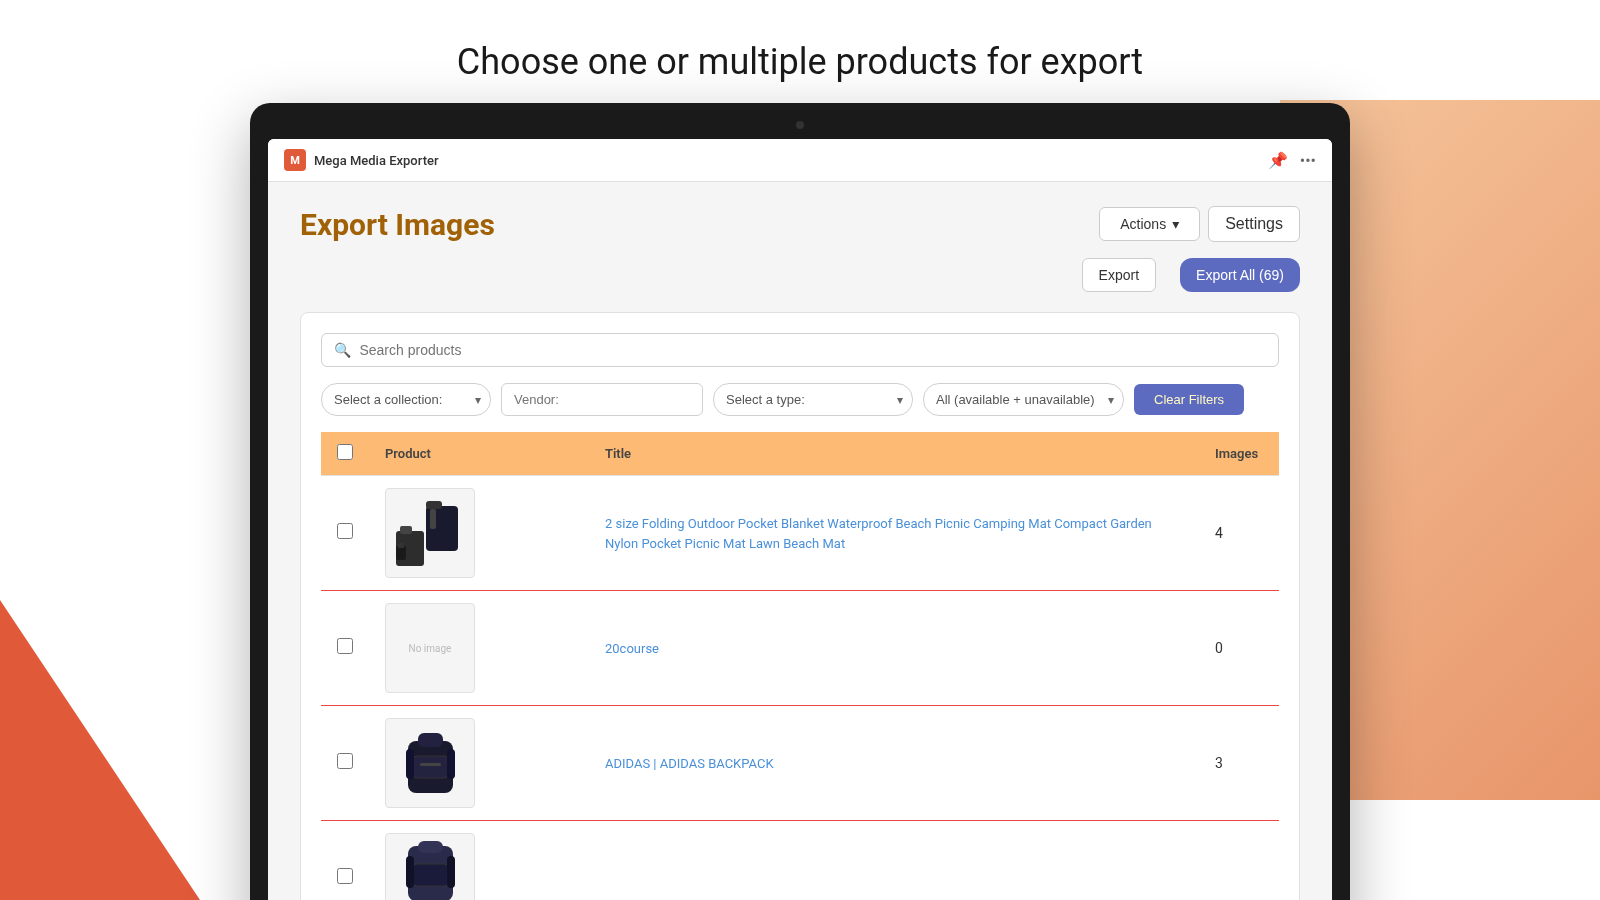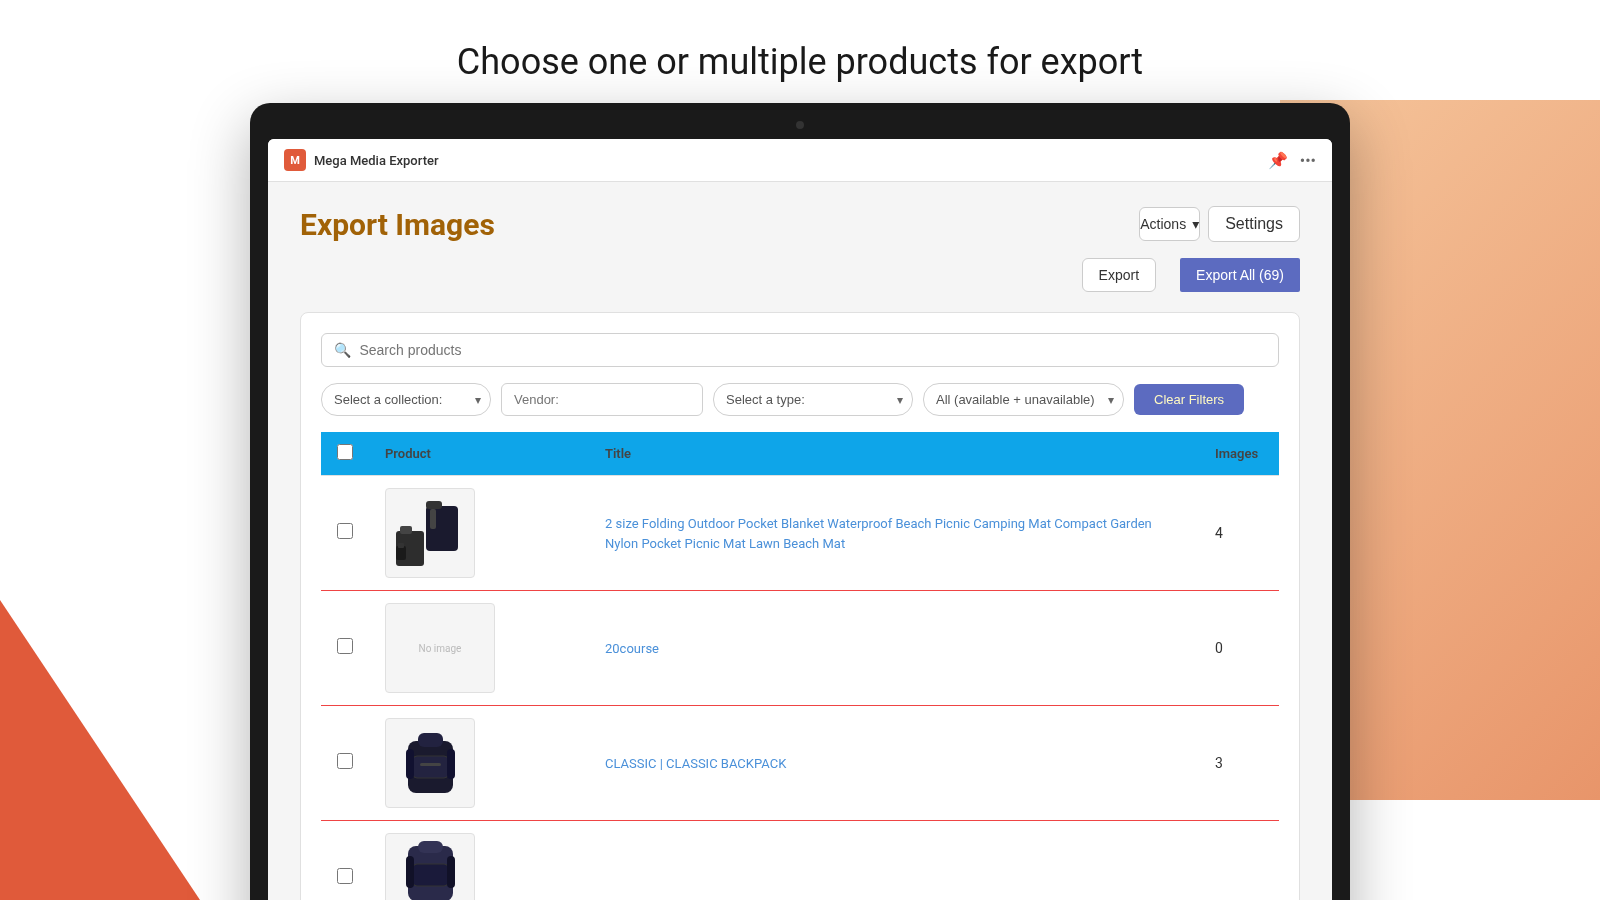--- a/index.html
+++ b/index.html
@@ -141,21 +141,21 @@
     .header-buttons {
       display: flex;
       align-items: center;
       gap: 8px;
     }
 
     .btn-actions {
       background: #ffffff;
       border: 1px solid #cccccc;
       border-radius: 6px;
-      padding: 8px 0;
+      padding: 8px 20px;
       font-size: 14px;
       color: #333;
       cursor: pointer;
       display: flex;
       align-items: center;
       gap: 6px;
     }
 
     .btn-settings {
       background: #ffffff;
@@ -181,21 +181,21 @@
       border-radius: 6px;
       padding: 8px 16px;
       font-size: 14px;
       color: #333;
       cursor: pointer;
     }
 
     .btn-export-all {
       background: #5c6bc0;
       border: none;
-      border-radius: 2px;
+      border-radius: 12px;
       padding: 8px 16px;
       font-size: 14px;
       color: #ffffff;
       cursor: pointer;
       font-weight: 500;
     }
 
     
     .filter-area {
       background: #ffffff;
@@ -310,21 +310,21 @@
     .table-header-row {
       border-bottom: 1px solid #e0e0e0;
     }
 
     .table-header-row th {
       padding: 12px 16px;
       text-align: left;
       font-size: 13px;
       font-weight: 600;
       color: #444;
-      background: #0ea5e9;
+      background: #fdba74;
     }
 
     .th-checkbox {
       width: 40px;
     }
 
     .th-product {
       width: 220px;
     }
 
@@ -353,21 +353,21 @@
       background: #f5f5f5;
       border: 1px solid #e0e0e0;
       border-radius: 4px;
       overflow: hidden;
       display: flex;
       align-items: center;
       justify-content: center;
     }
 
     .no-image-placeholder {
-      width: 110px;
+      width: 90px;
       height: 90px;
       background: #f5f5f5;
       border: 1px solid #e0e0e0;
       border-radius: 4px;
       display: flex;
       align-items: center;
       justify-content: center;
       color: #bbb;
       font-size: 10px;
       text-align: center;
@@ -533,21 +533,21 @@
                     <rect x="30" y="12" width="25" height="14" rx="6" fill="#222240"></rect>
                     <rect x="25" y="35" width="35" height="22" rx="4" fill="#232340" stroke="#333" stroke-width="1"></rect>
                     <rect x="32" y="42" width="21" height="3" rx="1.5" fill="#444"></rect>
 
                     <rect x="18" y="28" width="8" height="30" rx="4" fill="#111130"></rect>
                     <rect x="59" y="28" width="8" height="30" rx="4" fill="#111130"></rect>
                   </svg>
                 </div>
               </td>
               <td>
-                <a href="#" class="product-title-link">CLASSIC | CLASSIC BACKPACK</a>
+                <a href="#" class="product-title-link">ADIDAS | ADIDAS BACKPACK</a>
               </td>
               <td class="images-count">3</td>
             </tr>
 
             <tr class="table-row">
               <td class="checkbox-cell">
                 <input type="checkbox" style="">
               </td>
               <td class="product-image-cell">
                 <div class="product-image-wrap">

